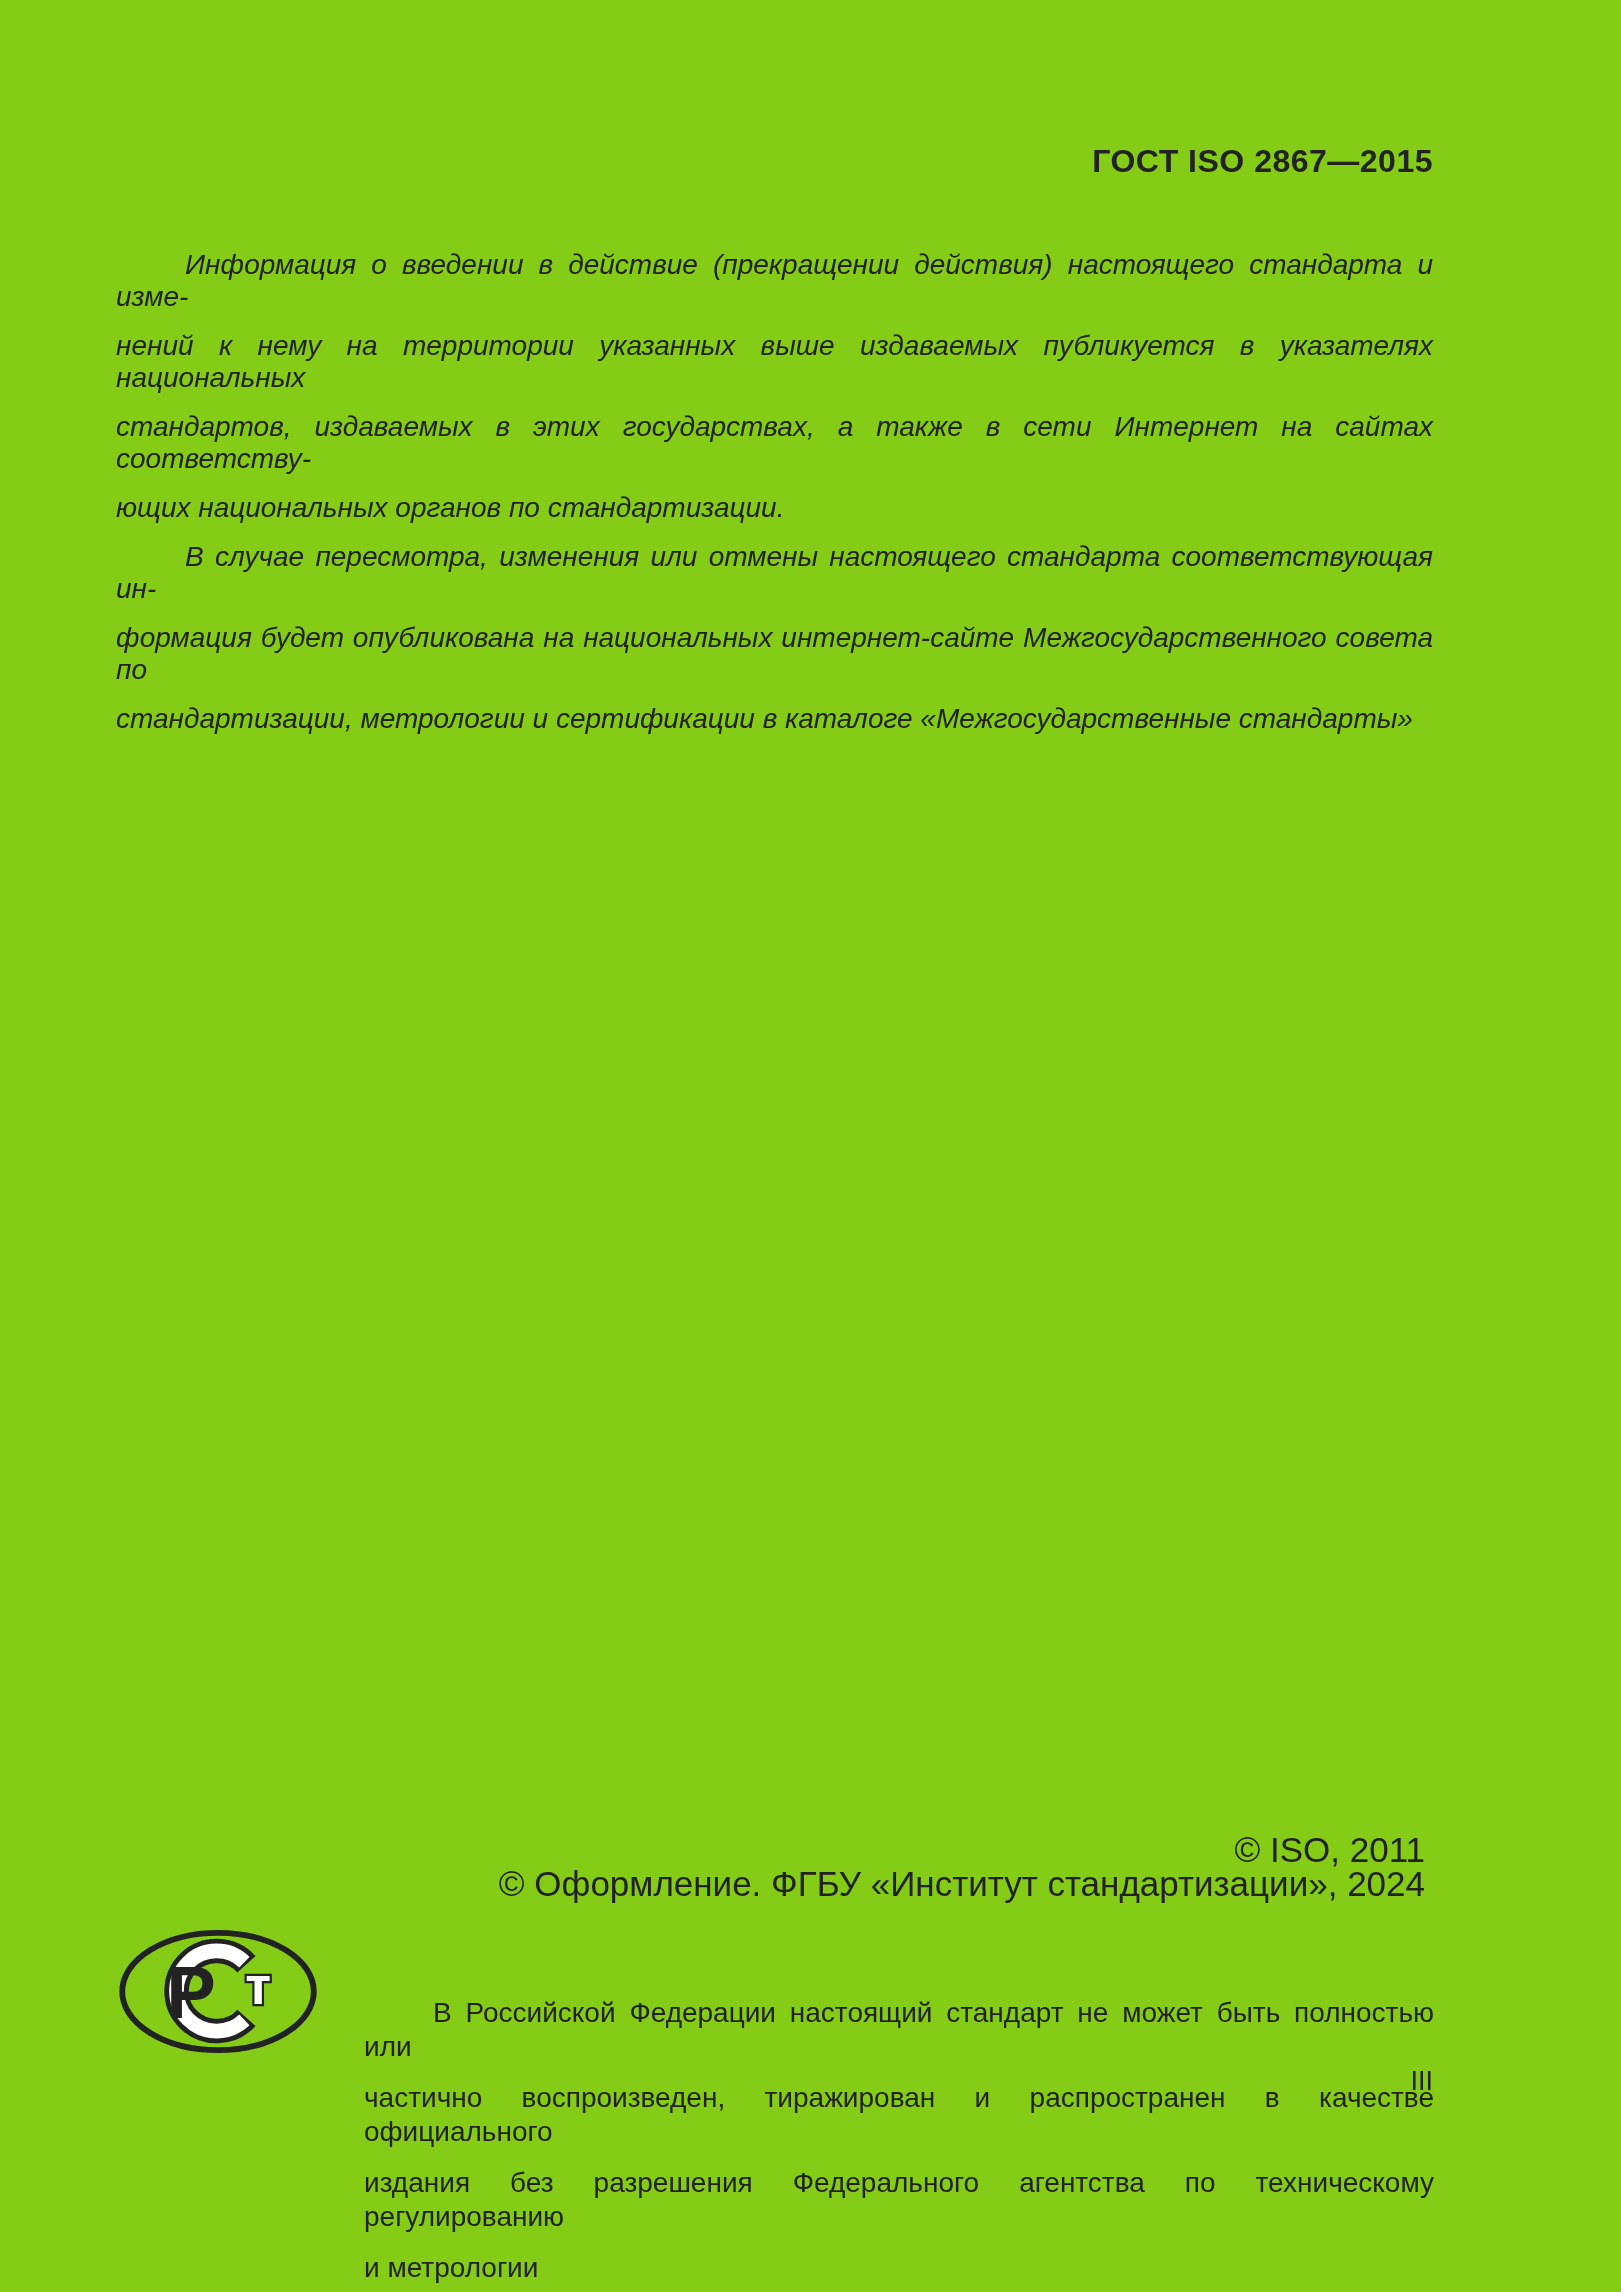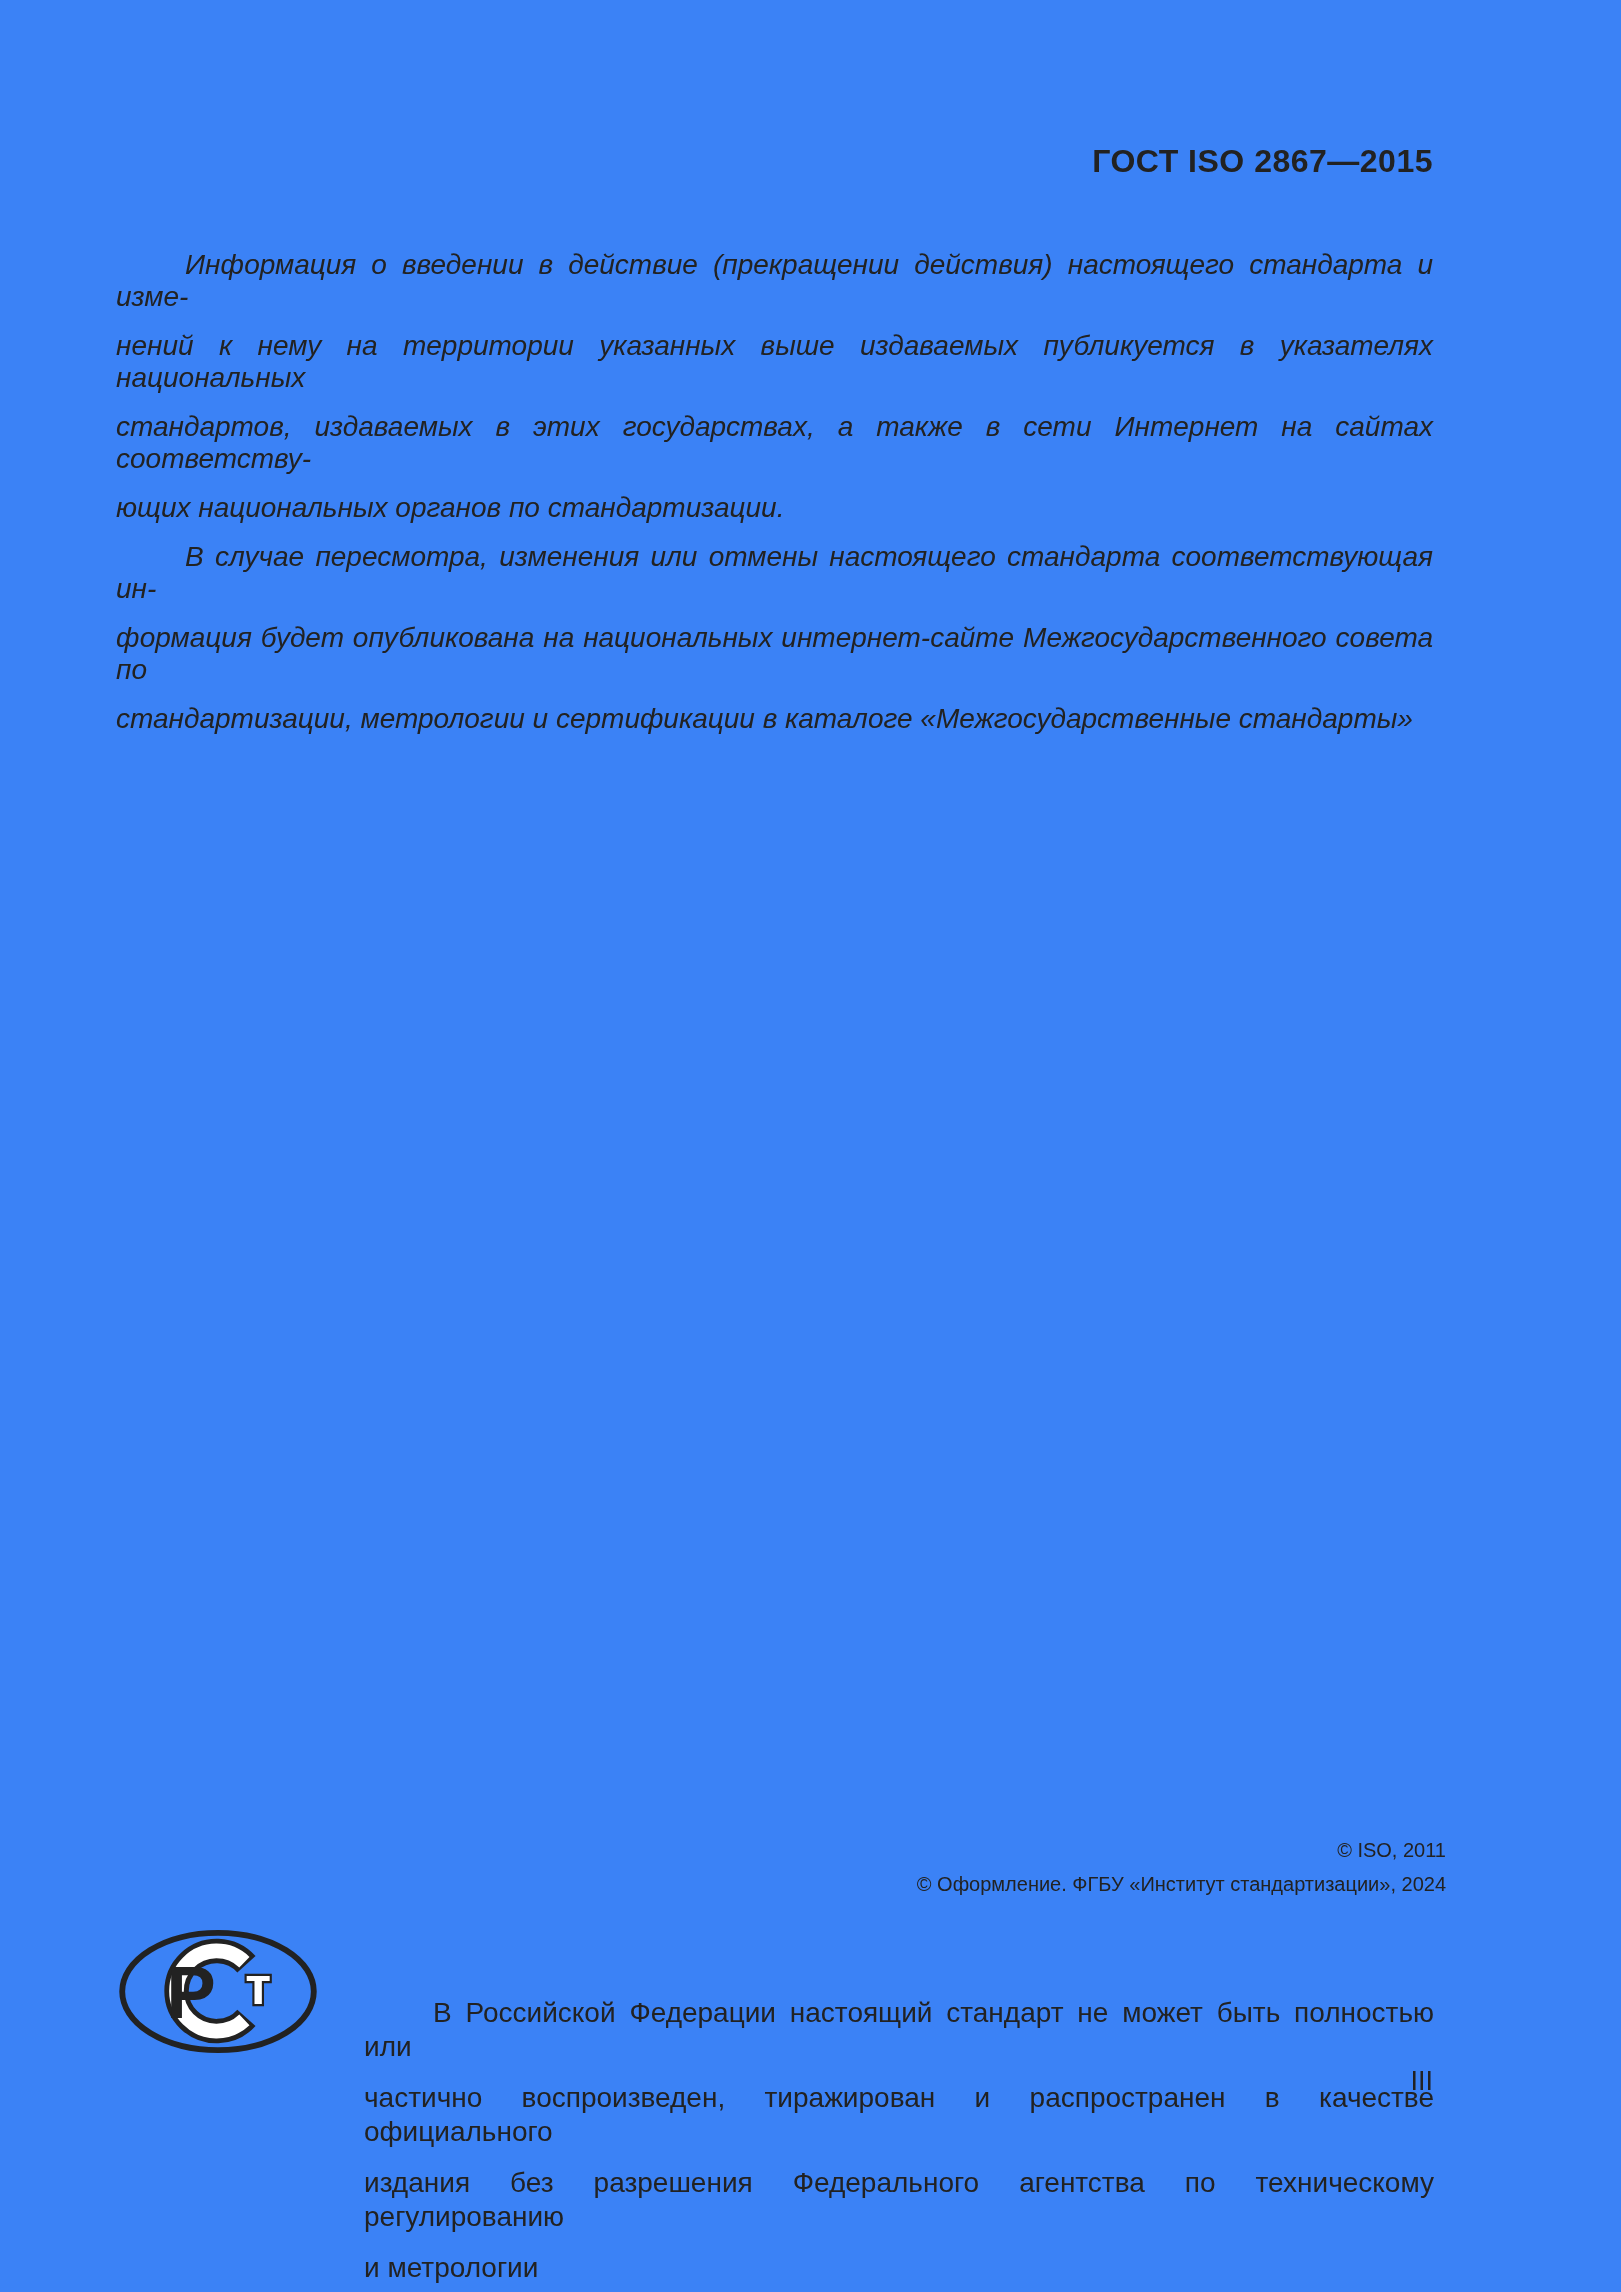--- a/index.html
+++ b/index.html
@@ -4,21 +4,21 @@
 <style>
   html, body {
     margin: 0;
     padding: 0;
     background: #e8e8e8;
   }
   .page {
     position: relative;
     width: 1621px;
     height: 2293px;
-    background: #3b82f6;
+    background: #84cc16;
     font-family: "Liberation Sans", "DejaVu Sans", sans-serif;
     color: #222222;
     overflow: hidden;
   }
   .doc-header {
     position: absolute;
     top: 143px;
     left: 116px;
     width: 1317px;
     text-align: right;
@@ -38,24 +38,24 @@
   .line { white-space: normal; margin-top: 17px; }
   .line.justify {
     text-align: justify;
     text-align-last: justify;
   }
   .line.lastline { text-align: left; text-align-last: left; }
   .line.indent { text-indent: 69px; }
   .copyright {
     position: absolute;
     top: 1833px;
-    left: 129px;
+    left: 108px;
     width: 1317px;
     text-align: right;
-    font-size: 20px;
+    font-size: 35px;
     line-height: 34px;
   }
   .logo-wrap {
     position: absolute;
     top: 1927px;
     left: 115px;
     width: 206px;
     height: 130px;
   }
   .restriction {

